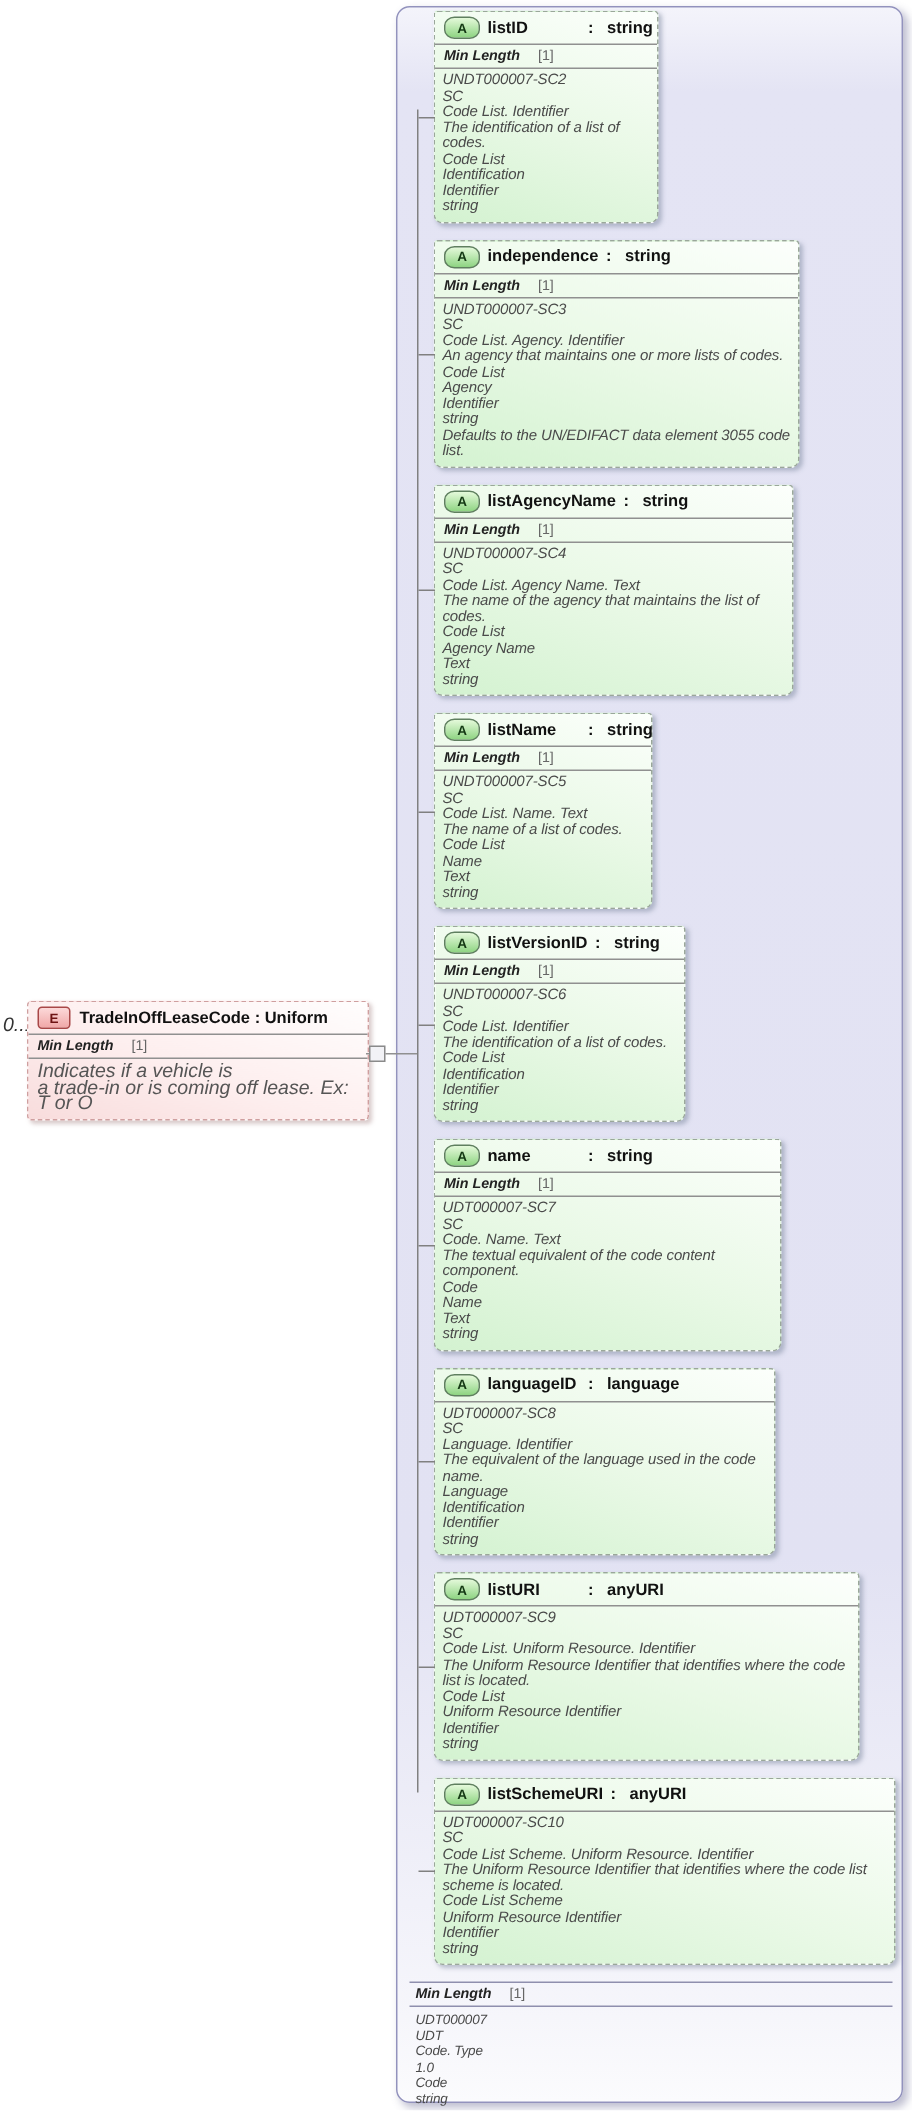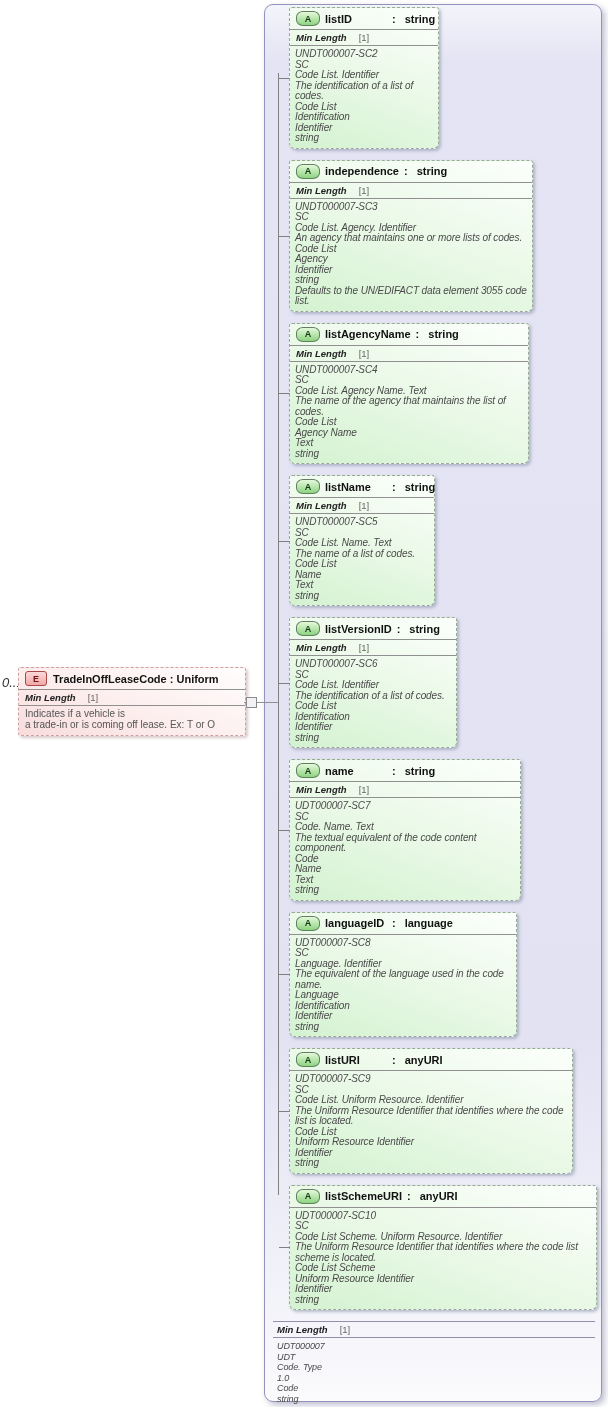--- a/index.html
+++ b/index.html
@@ -19,21 +19,21 @@
   }
   .el-header{display:flex;align-items:center;gap:6px;padding:3px 6px;
     font-size:11px;font-weight:bold;color:#111;border-bottom:1px solid #909090;}
   .e-icon{flex:0 0 auto;width:20px;height:13px;border:1px solid #a84848;border-radius:3px;
     background:linear-gradient(180deg,#fcd9d9,#f0a8a8);color:#6e1414;font-size:9px;font-weight:bold;
     display:inline-flex;align-items:center;justify-content:center;}
   .facet-row{padding:2px 6px;font-size:9.5px;font-style:italic;color:#222;
     border-bottom:1px solid #909090;}
   .facet-name{font-weight:bold;margin-right:12px;}
   .facet-value{font-style:normal;color:#666;}
-  .el-annotation{padding:3px 6px 5px;font-size:10px;color:#555;line-height:10.5px;}
+  .el-annotation{padding:3px 6px 5px;font-size:13px;font-style:italic;color:#555;line-height:10.5px;}
   
   .conn-h{position:absolute;left:244px;top:702px;width:34px;height:1px;background:#909090;z-index:3;}
   .conn-square{position:absolute;left:246px;top:697px;width:9px;height:9px;
     background:#f2f2f6;border:1px solid #8a8a8a;z-index:4;}
   
   .type-panel{
     position:absolute;left:264px;top:4px;width:338px;height:1398px;box-sizing:border-box;
     border:1px solid #9292bd;border-radius:9px;
     background:linear-gradient(180deg,#f4f4fb 0%,#e4e4f4 4%,#e2e2f3 74%,#f6f6fb 96%,#fbfbfd 100%);
     box-shadow:3px 3px 6px rgba(110,110,150,.45);

